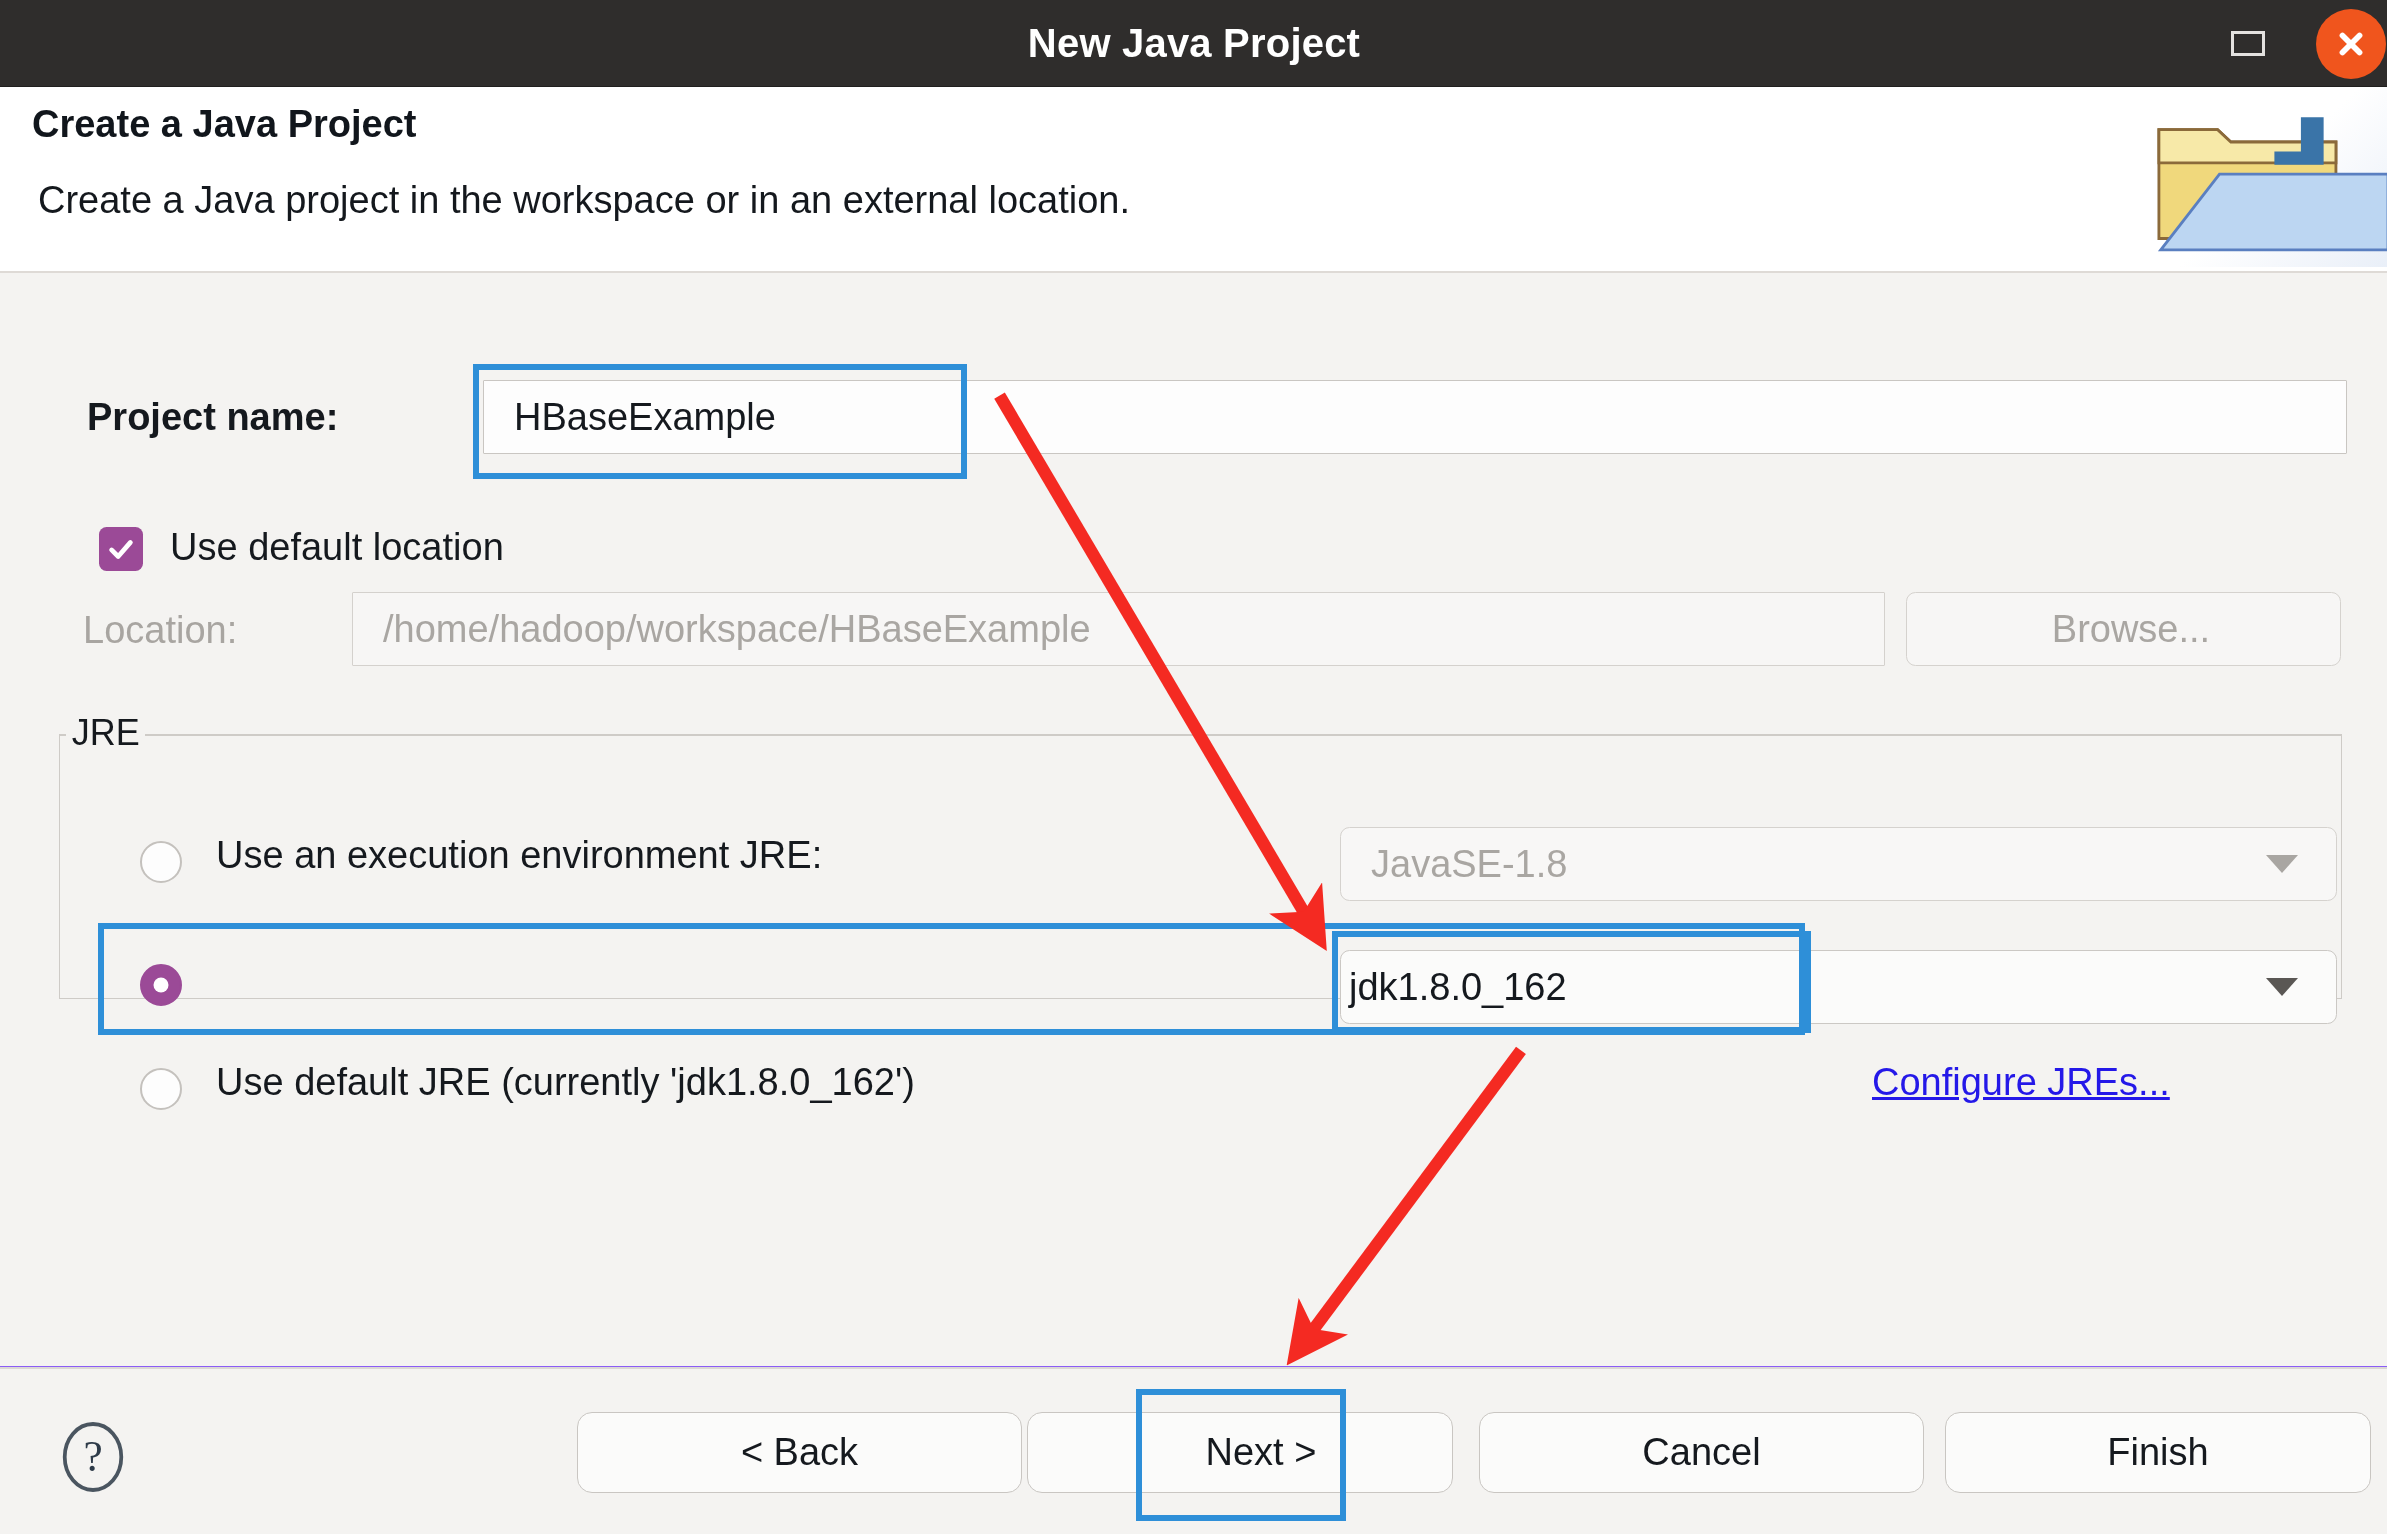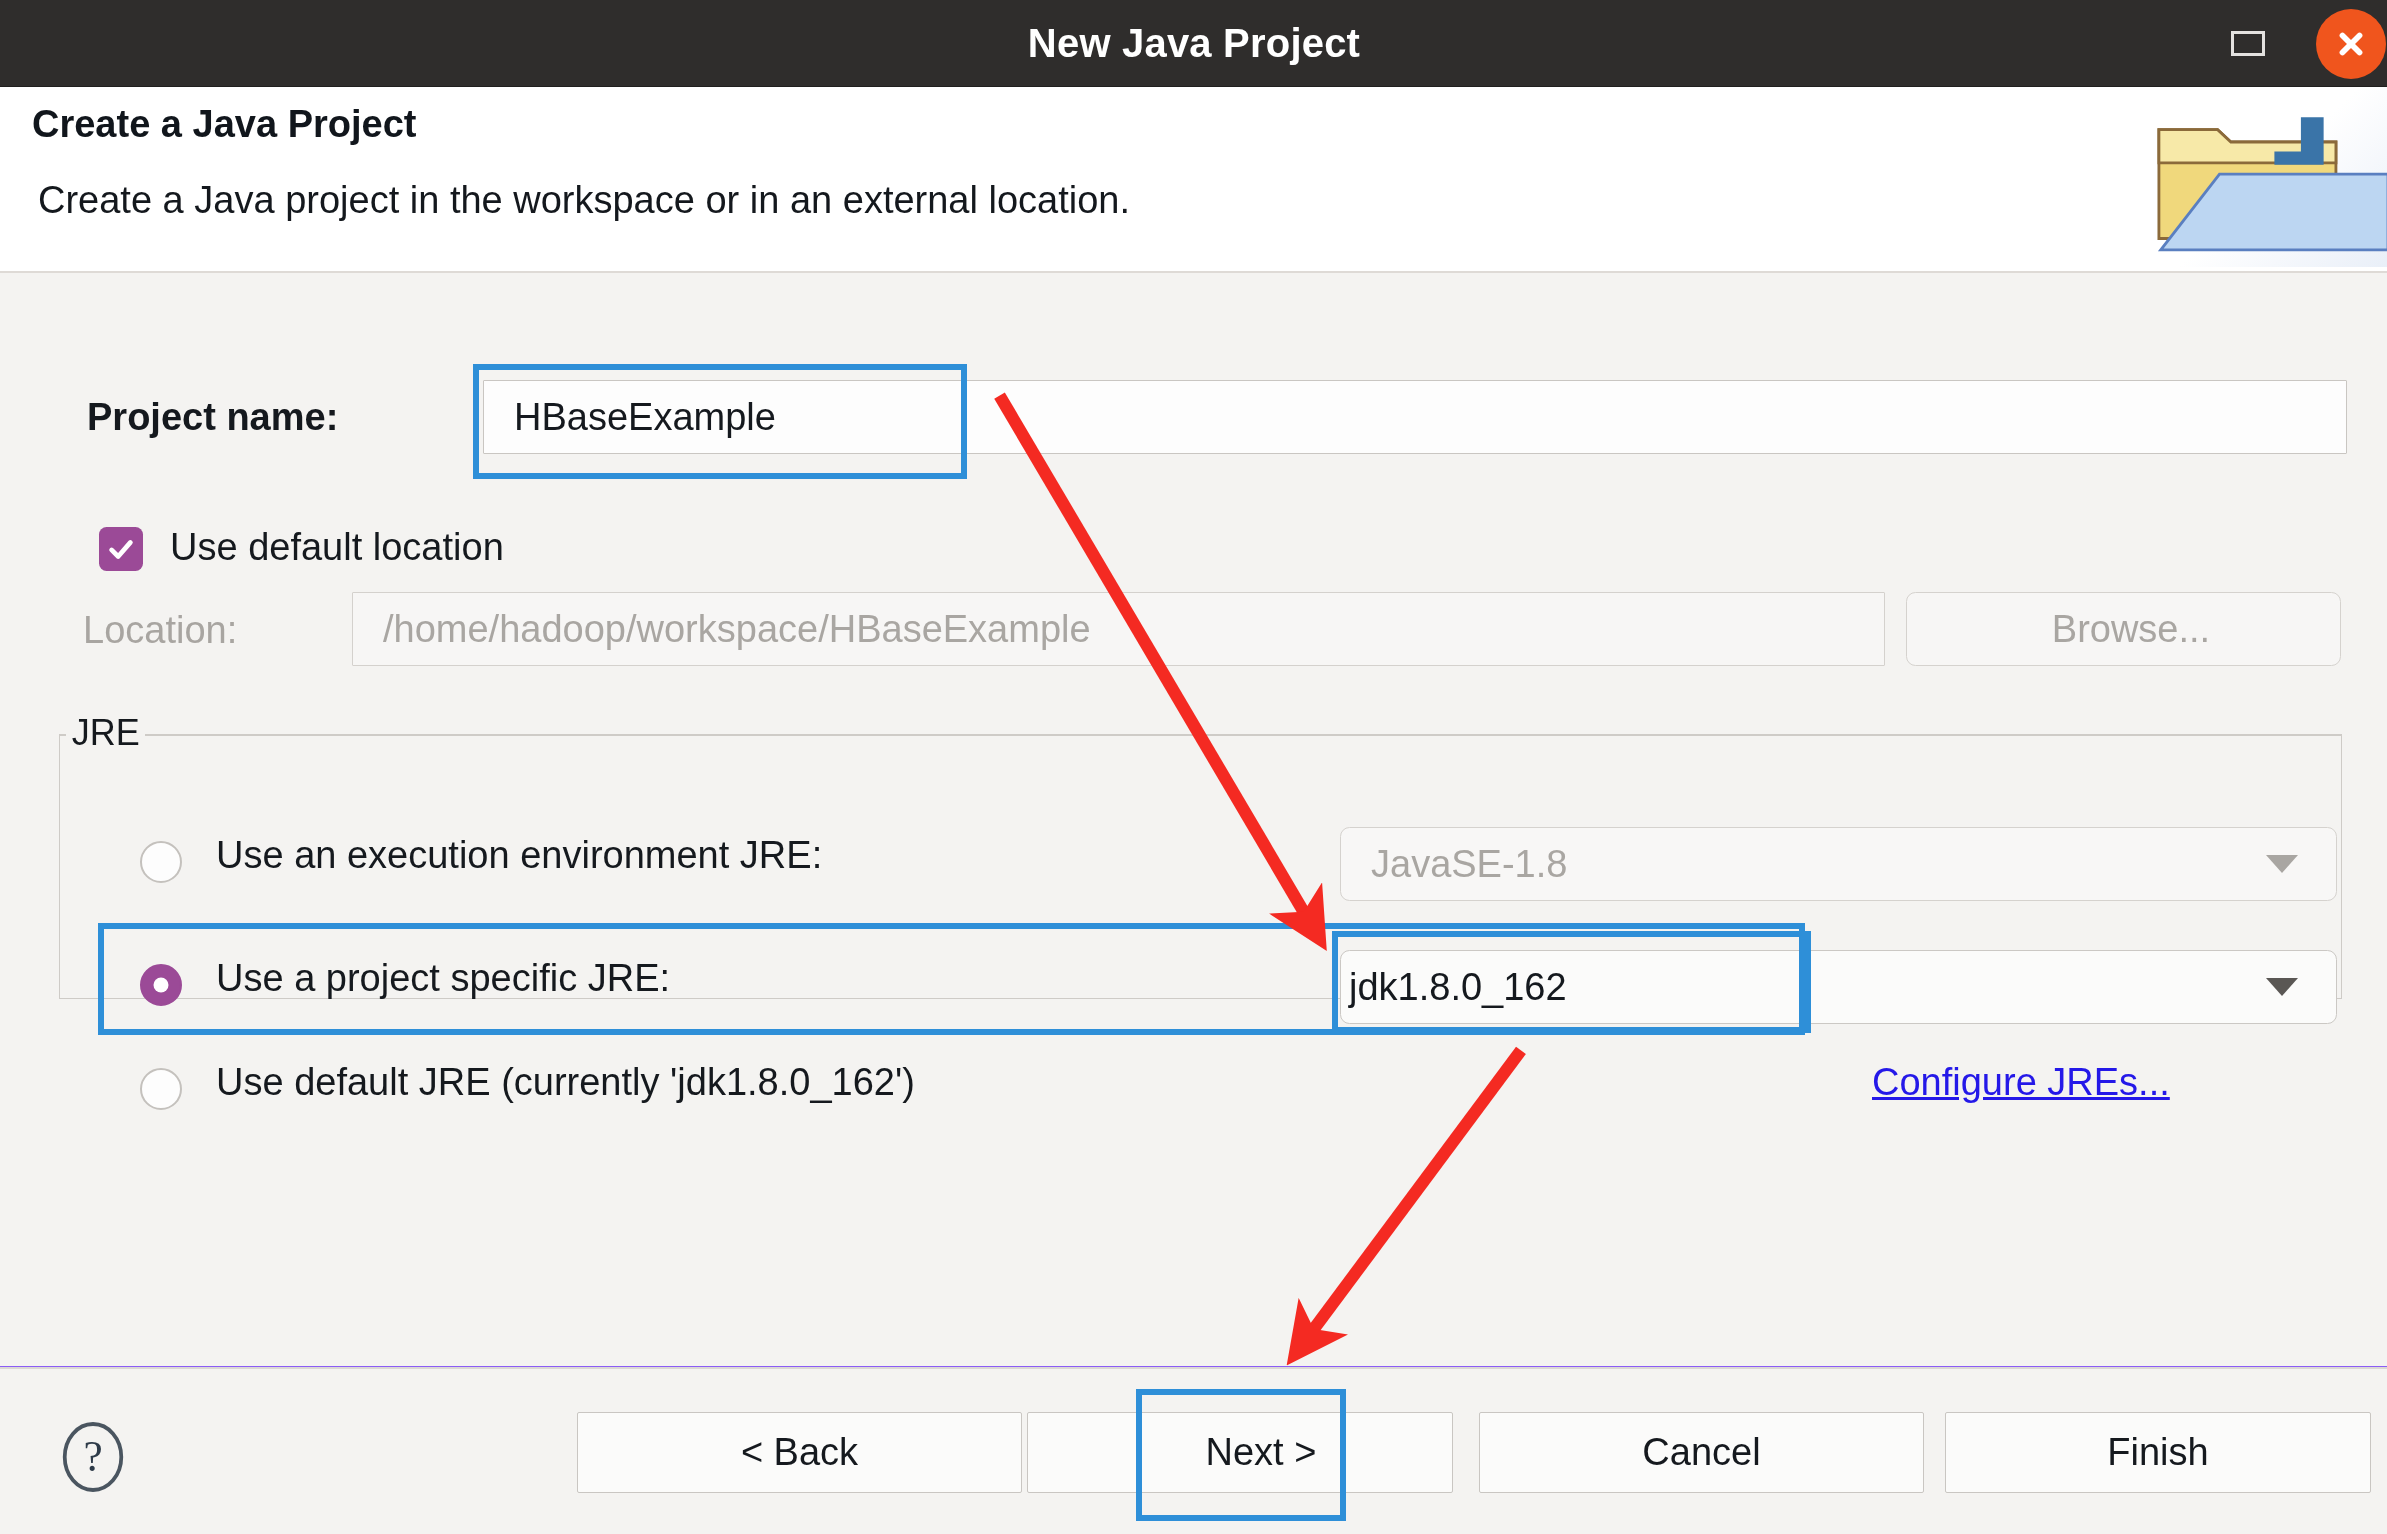--- a/index.html
+++ b/index.html
@@ -202,21 +202,21 @@
     border-top: 2.8px solid #dbd8d4;
   }
   .help-icon {
     position: absolute; left: 60px; top: 1420px;
     width: 66px; height: 74px;
   }
   .footer-button {
     position: absolute;
     background: #fbfbfa;
     border: 1.9px solid #c9c6c2;
-    border-radius: 2px;
+    border-radius: 15px;
     display: flex; align-items: center; justify-content: center;
     font-size: 38px; color: #15191e;
     height: 81px;
   }
 
   
   .anno-box {
     position: absolute;
     border: 6.6px solid #2e8fd8;
     pointer-events: none;
@@ -284,21 +284,20 @@
     <div class="groupbox-legend" style="left:66px; top:439px;">JRE</div>
 
     <div class="radio" style="left:140px; top:568px;"></div>
     <div class="label" style="left:216px; top:561px;">Use an execution environment JRE:</div>
     <div class="combo disabled" style="left:1340px; top:554px; width:997px; height:74px;">
       <span>JavaSE-1.8</span>
       <span class="combo-arrow"></span>
     </div>
 
     <div class="radio selected" style="left:140px; top:691px;"></div>
-    <div class="label" style="left:216px; top:684px;">Use a project specific JRE:</div>
     <div class="combo" style="left:1340px; top:677px; width:997px; height:74px;padding-left:8px;">
       <span>jdk1.8.0_162</span>
       <span class="combo-arrow"></span>
     </div>
 
     <div class="radio" style="left:140px; top:795px;"></div>
     <div class="label" style="left:216px; top:788px;">Use default JRE (currently 'jdk1.8.0_162')</div>
     <div class="link" style="left:1872px; top:788px;">Configure JREs...</div>
 
   </div>

